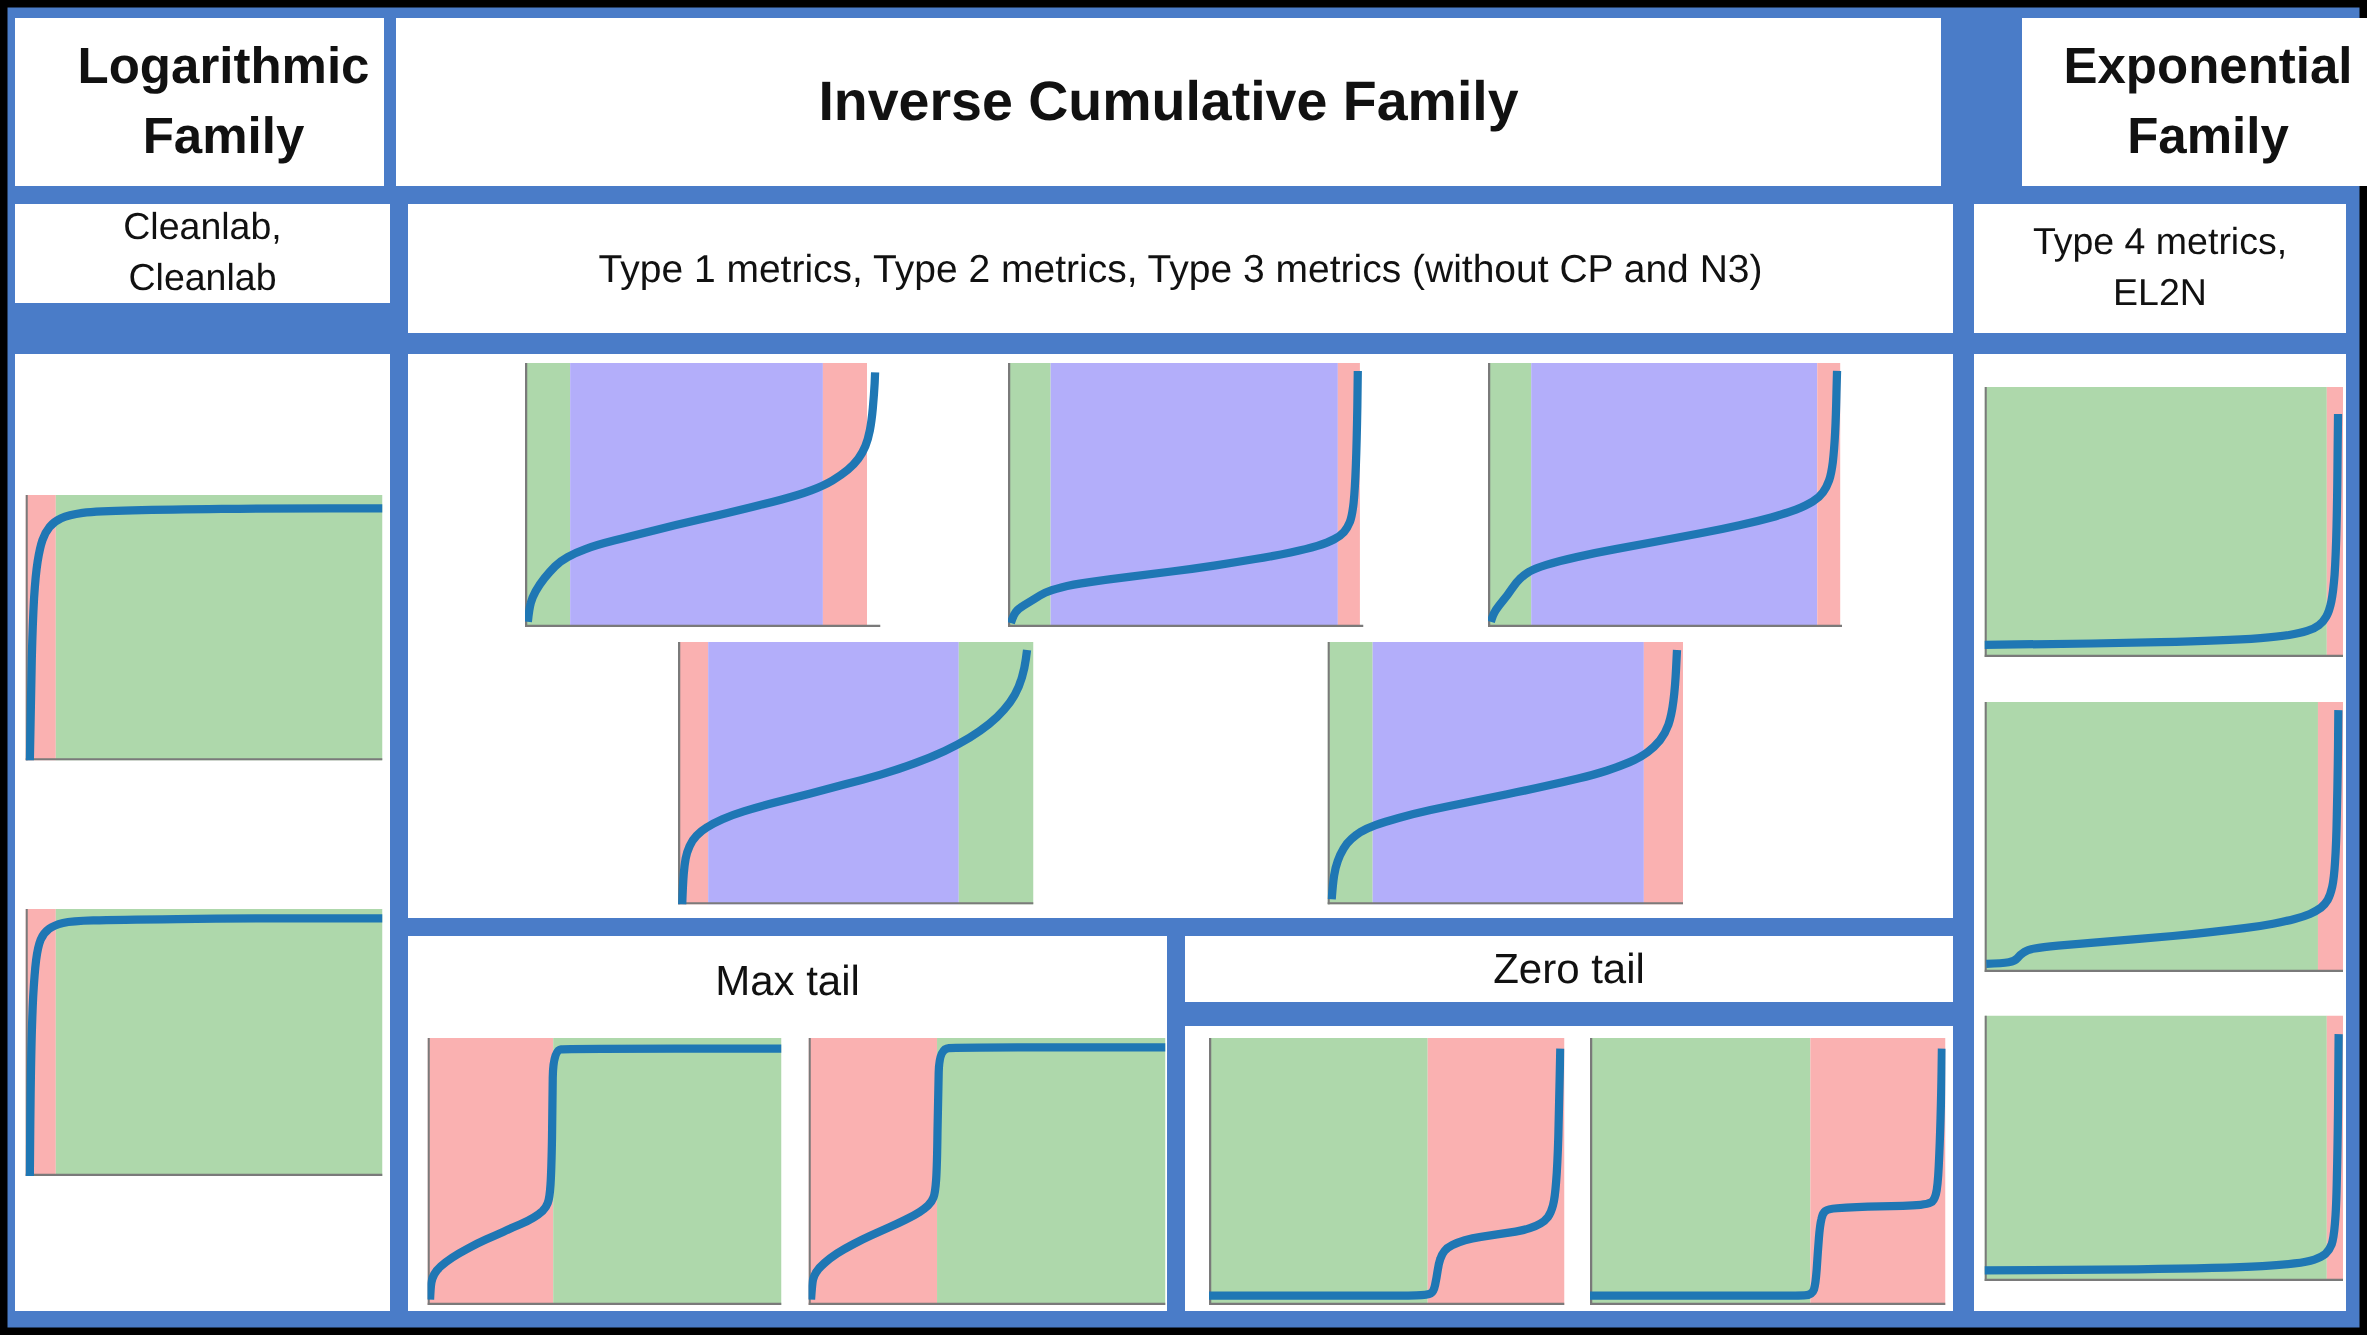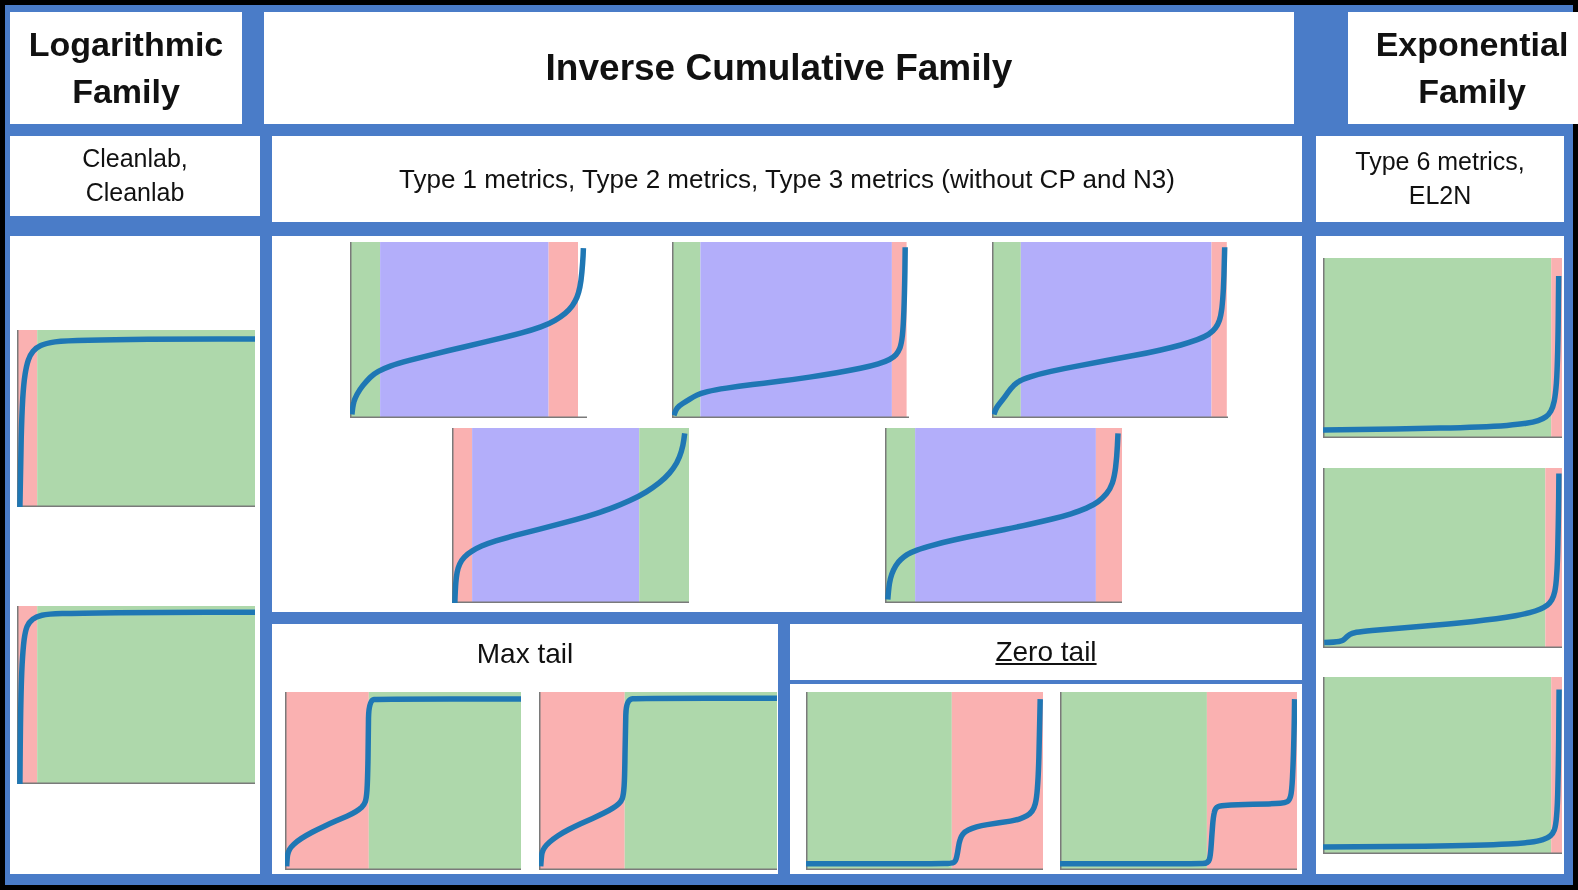--- a/index.html
+++ b/index.html
@@ -11,28 +11,28 @@
   .cell{
     position:absolute;background:#fff;display:flex;flex-direction:column;
     align-items:center;justify-content:center;text-align:center;
   }
   .hdr{font-weight:bold;font-size:34px;line-height:1.38;}
   .hdr-mid{font-weight:bold;font-size:37px;line-height:1.3;}
   .sub{font-size:25px;line-height:1.35;}
   .sub-mid{font-size:26px;}
   .tail-lbl{font-size:28px;}
   
-  #c1h{left:10px;top:12px;width:232px;height:112px;}
-  #c1s{left:10px;top:136px;width:250px;height:80px;}
+  #c1h{left:10px;top:12px;width:214px;height:112px;padding-left:32px;}
+  #c1s{left:10px;top:136px;width:250px;height:66px;}
   #c1b{left:10px;top:236px;width:250px;height:638px;}
   #c2h{left:264px;top:12px;width:1030px;height:112px;}
   #c2s{left:272px;top:136px;width:1030px;height:86px;text-align:center;}
   #c2p{left:272px;top:236px;width:1030px;height:376px;}
   #mth{left:272px;top:624px;width:506px;height:60px;}
-  #zth{left:790px;top:624px;width:512px;height:56px;text-decoration:underline;}
+  #zth{left:790px;top:624px;width:512px;height:44px;}
   #mtb{left:272px;top:684px;width:506px;height:190px;}
   #ztb{left:790px;top:684px;width:512px;height:190px;}
   #c3h{left:1316px;top:12px;width:248px;height:112px;margin-left:32px;}
   #c3s{left:1316px;top:136px;width:248px;height:86px;}
   #c3b{left:1316px;top:236px;width:248px;height:638px;}
   
   .plot{position:absolute;background:#fff;}
   #p-L1{left:17px;top:330px;width:238px;height:177px;}
   #p-L2{left:17px;top:606px;width:238px;height:178px;}
   #p-M1{left:350px;top:242px;width:237px;height:176px;}
@@ -78,21 +78,21 @@
     <div class="tail-lbl">Zero tail</div>
   </div>
   <div class="cell" id="mtb"></div>
   <div class="cell" id="ztb"></div>
 
   <div class="cell" id="c3h">
     <div class="hdr">Exponential</div>
     <div class="hdr">Family</div>
   </div>
   <div class="cell" id="c3s">
-    <div class="sub">Type 6 metrics,</div>
+    <div class="sub">Type 4 metrics,</div>
     <div class="sub">EL2N</div>
   </div>
   <div class="cell" id="c3b"></div>
 
   <div class="plot" id="p-L1"><svg width="238" height="177">
         <rect x="0.0" y="0" width="20.2" height="177" fill="#fab1b1"></rect>
         <rect x="20.2" y="0" width="217.8" height="177" fill="#aed8ab"></rect>
         <line x1="0.75" y1="0" x2="0.75" y2="177" stroke="#7a7a7a" stroke-width="1.5"></line>
         <line x1="0" y1="176.25" x2="238" y2="176.25" stroke="#7a7a7a" stroke-width="1.5"></line>
         <path d="M 2.9 177.0 Q 3.6 132.8 4.2 108.9 Q 4.8 85.0 5.7 69.0 Q 6.7 53.1 8.1 44.3 Q 9.5 35.4 11.3 30.1 Q 13.1 24.8 16.1 21.2 Q 19.0 17.7 23.8 15.5 Q 28.6 13.3 38.1 11.9 Q 47.6 10.6 71.4 10.2 Q 95.2 9.7 130.9 9.3 Q 166.6 8.9 202.3 8.9 L 238.0 8.9" fill="none" stroke="#1f77b4" stroke-width="5.5" stroke-linejoin="round"></path>

